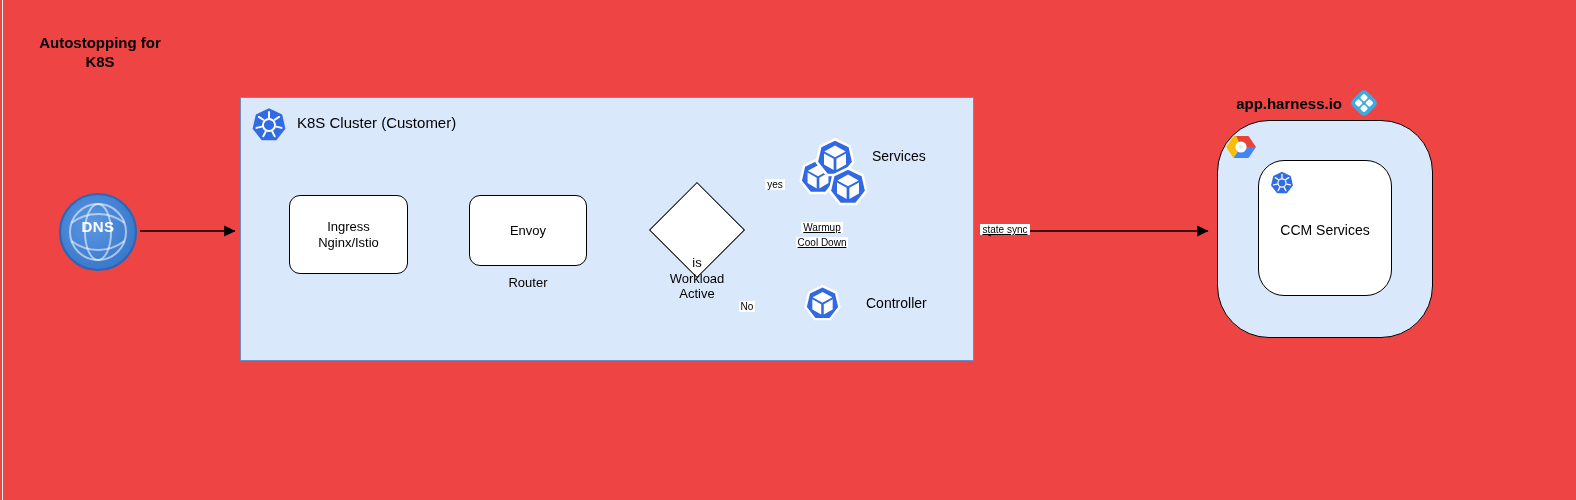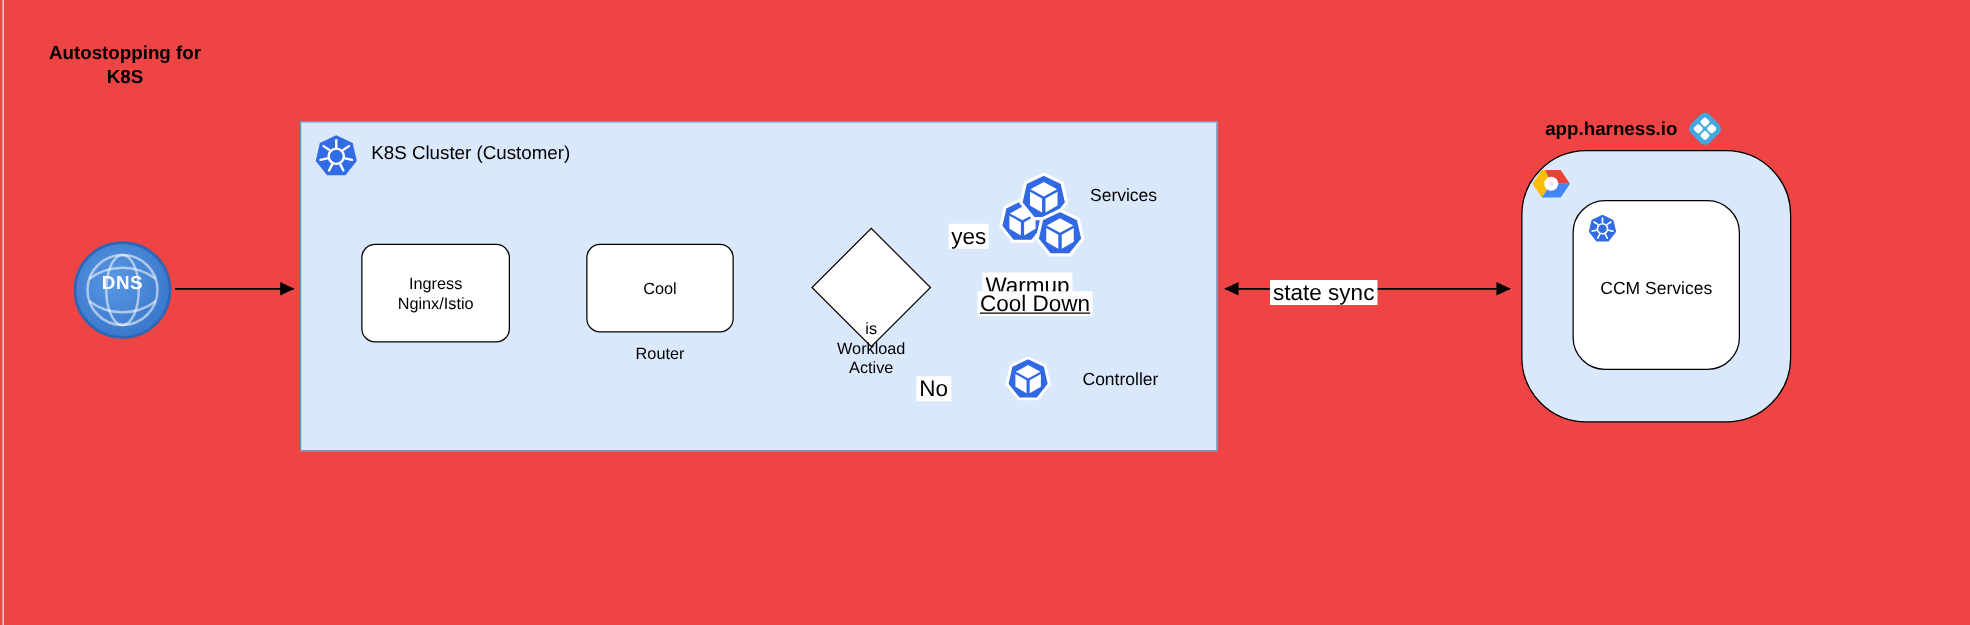--- a/index.html
+++ b/index.html
@@ -69,26 +69,26 @@
   .pod-left{position:absolute;left:0;top:20px;}
   .pod-top{position:absolute;left:16px;top:0;}
   .pod-right{position:absolute;left:29px;top:29px;}
   .controller-icon{position:absolute;left:804px;top:285px;}
 
   .node-caption{position:absolute;font-size:14px;white-space:nowrap;}
   .services-caption{left:872px;top:148px;}
   .controller-caption{left:866px;top:295px;}
 
   
-  .edge-label{position:absolute;font-size:18px;text-align:center;white-space:nowrap;}
+  .edge-label{position:absolute;font-size:10px;text-align:center;white-space:nowrap;}
   .edge-label span{background:#ffffff;padding:0 2px;}
   .yes-label{left:745px;top:179px;width:60px;}
   .no-label{left:717px;top:301px;width:60px;}
   .warmup-label{left:782px;top:221px;width:80px;line-height:14.5px;text-decoration:underline;}
-  .state-sync-label{left:1014px;top:224px;width:90px;}
+  .state-sync-label{left:960px;top:224px;width:90px;text-decoration:underline;}
 </style>
 </head>
 <body>
 
 <svg width="0" height="0" style="position:absolute">
   <defs>
     <radialGradient id="dnsgrad" cx="42%" cy="40%" r="75%">
       <stop offset="0%" stop-color="#5b97e3"></stop>
       <stop offset="70%" stop-color="#3e7ccf"></stop>
       <stop offset="100%" stop-color="#3672c4"></stop>
@@ -160,21 +160,21 @@
   <div class="cluster-title">K8S Cluster (Customer)</div>
 
   <div class="proc ingress-node">
     <div>
       <span>Ingress</span><br>
       <span>Nginx/Istio</span>
     </div>
   </div>
 
   <div class="proc envoy-node">
-    <span>Cool</span>
+    <span>Envoy</span>
   </div>
   <div class="router-caption">Router</div>
 
   <div class="diamond-wrap">
     <div class="diamond-shape"></div>
   </div>
   <div class="diamond-label">
     <span>is</span><br>
     <span>Workload</span><br>
     <span>Active</span>

